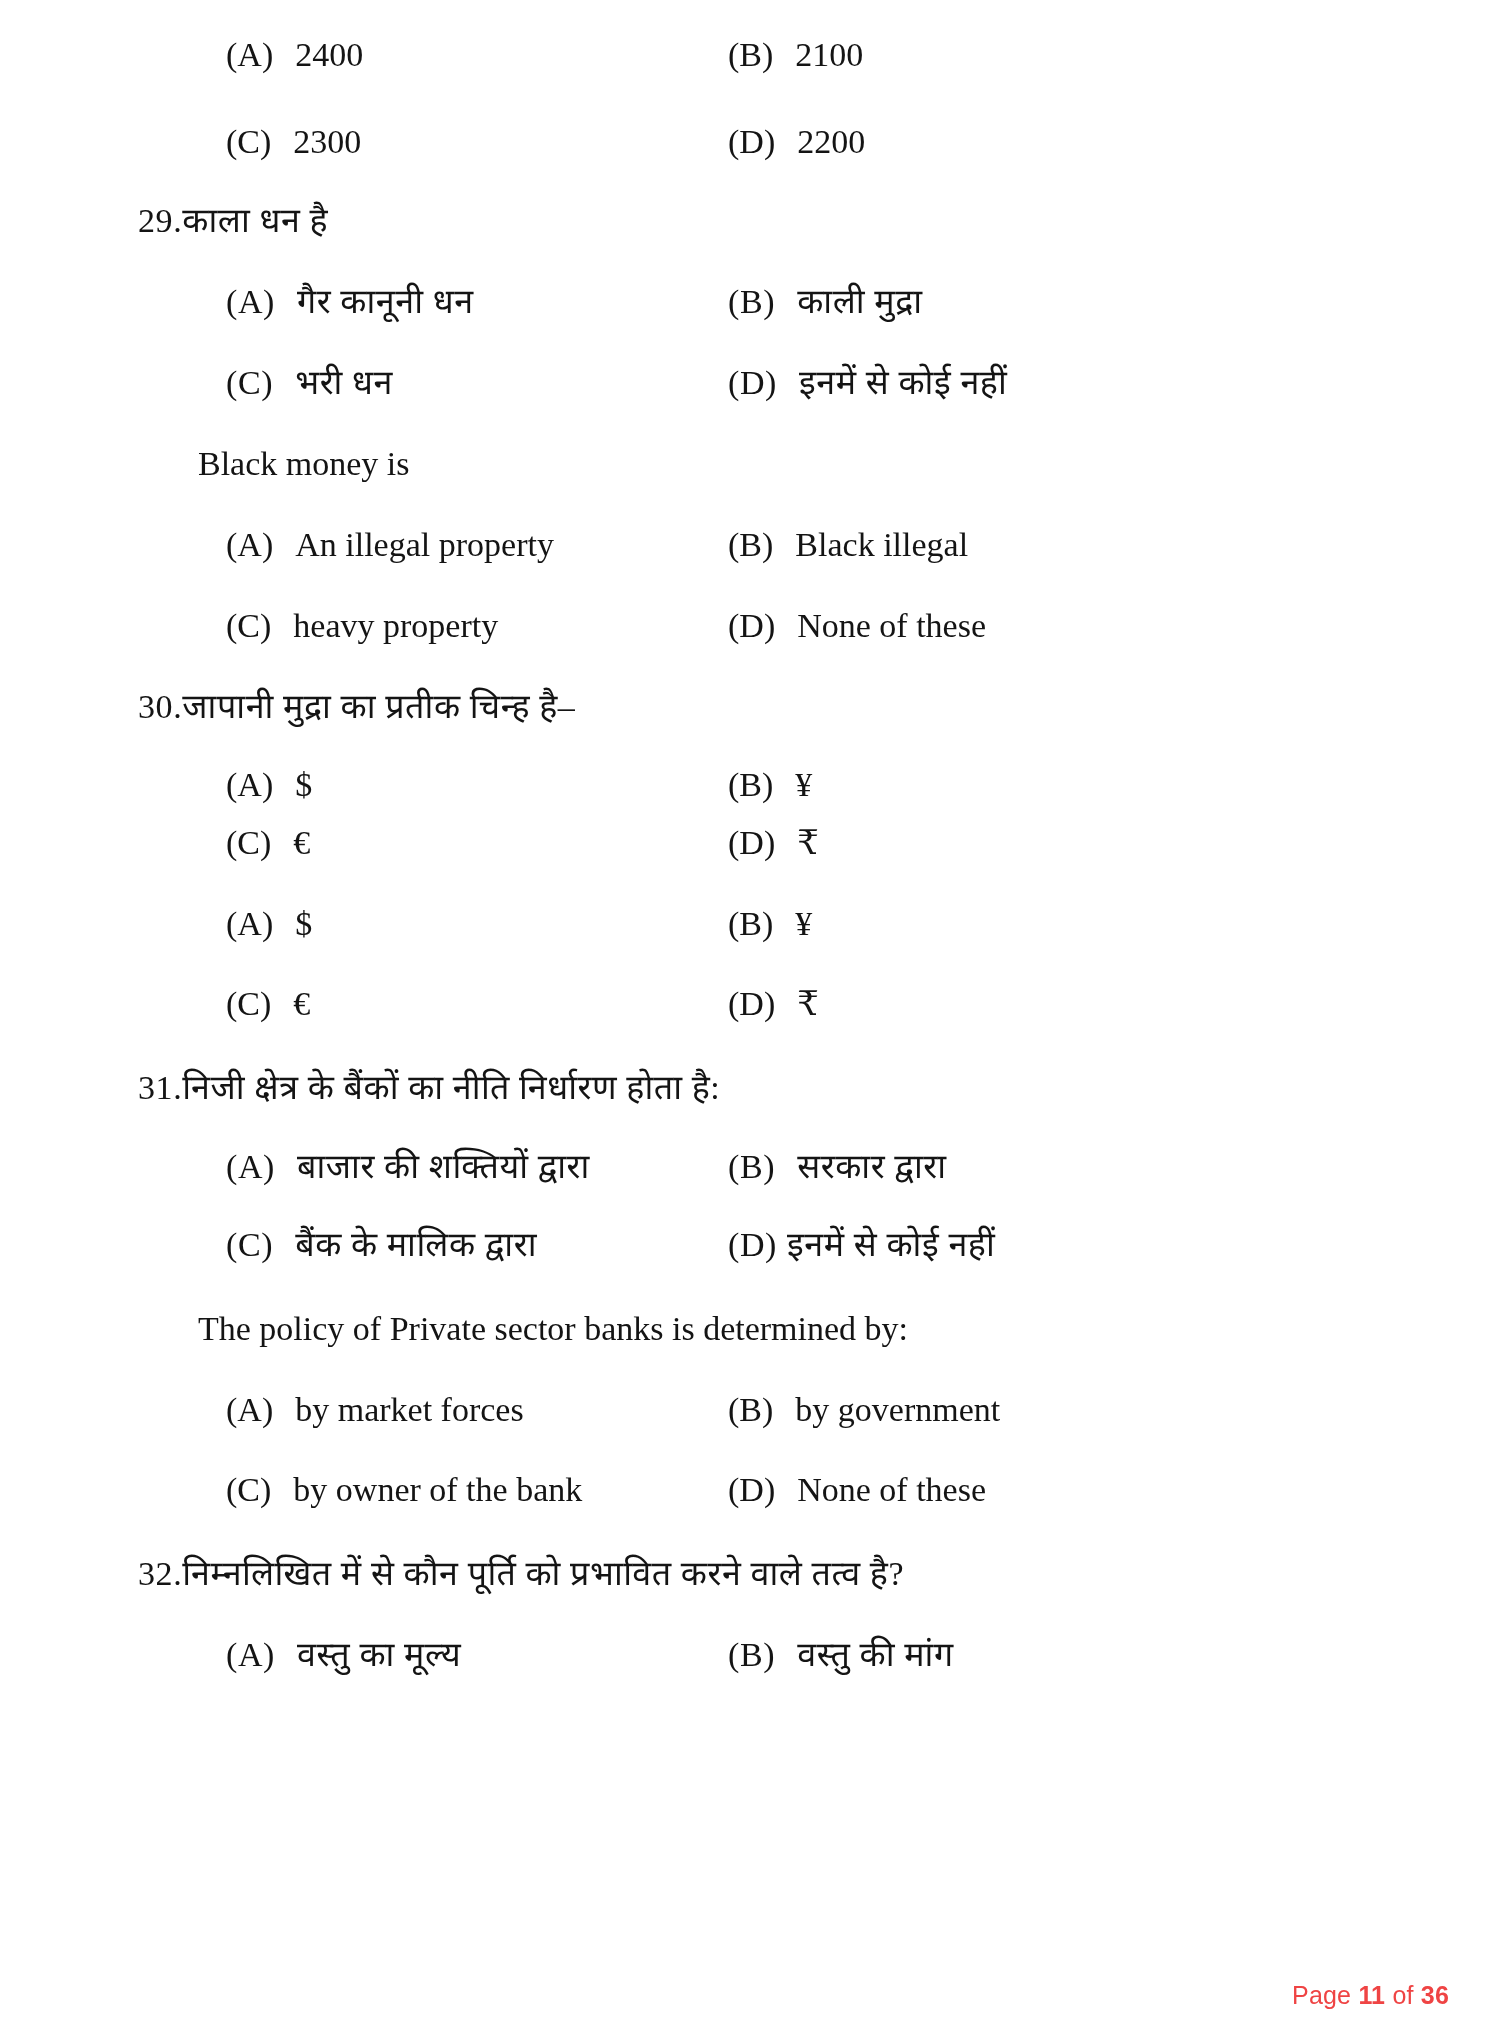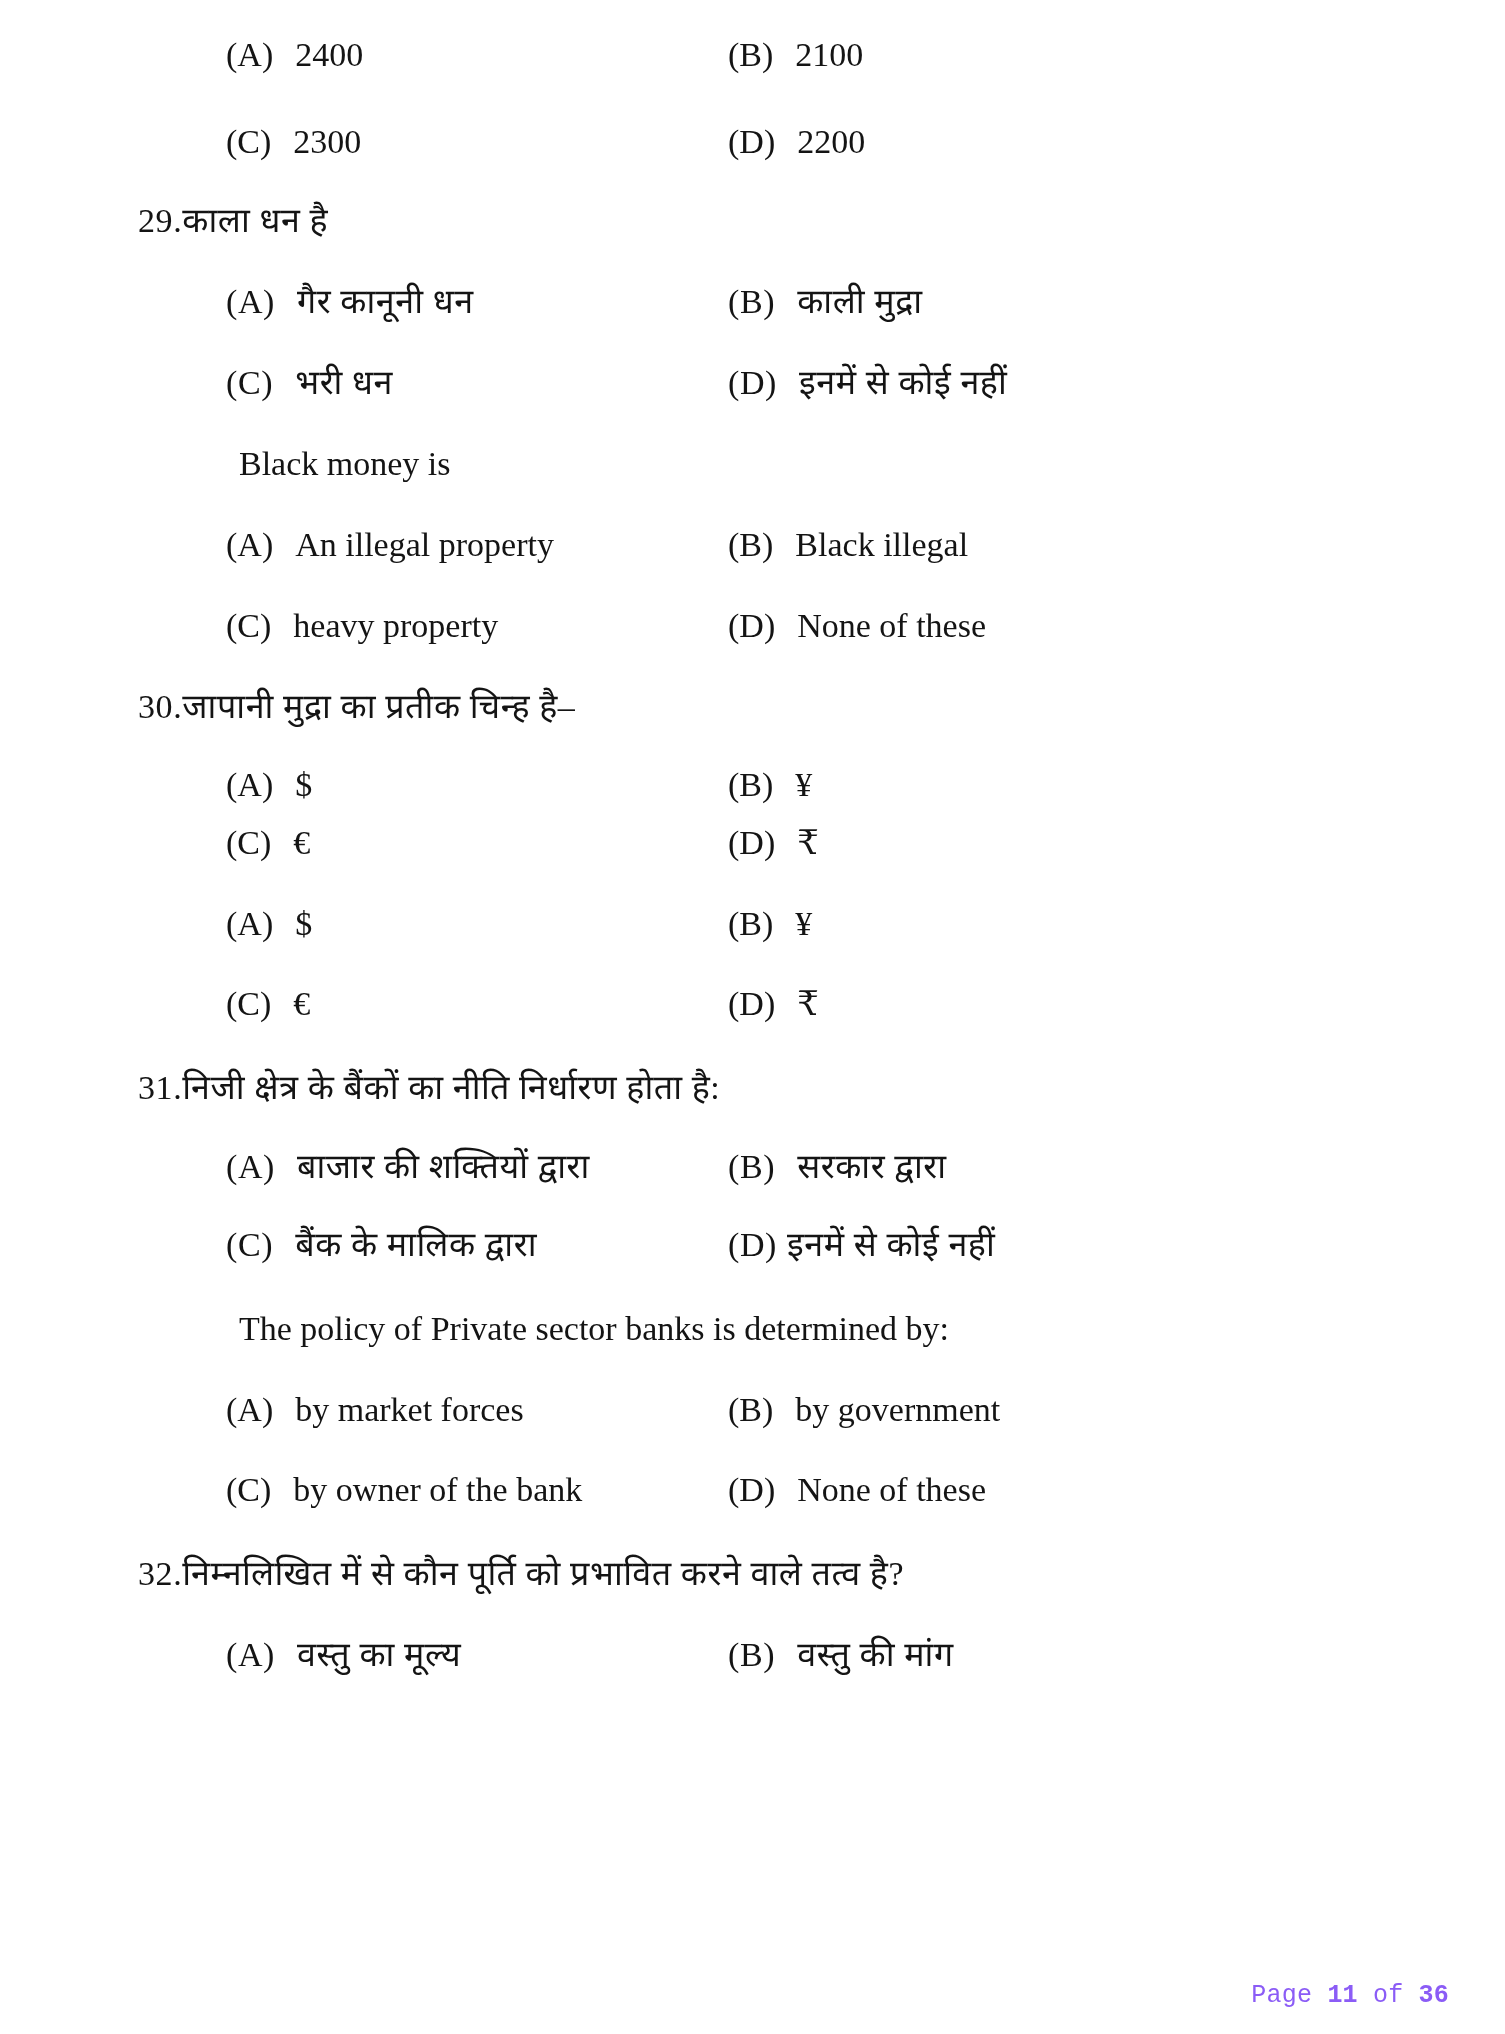--- a/index.html
+++ b/index.html
@@ -45,21 +45,21 @@
     white-space: nowrap;
   }
   .q-text {
     padding-left: 0;
   }
 
   .stem-en {
     font-size: 34px;
     line-height: 1.30;
     margin-top: 30px;
-    margin-left: 61px;
+    margin-left: 20px;
   }
 
   .opt-row {
     display: flex;
     margin-top: 26px;
     margin-left: 48px;
     font-size: 34px;
     line-height: 1.25;
   }
   .opt-row.tight { margin-top: 14px; }
@@ -86,23 +86,23 @@
   .hi {
     font-family: "Liberation Serif", "DejaVu Serif", serif;
   }
   .wide { letter-spacing: .6px; }
 
   
   .footer {
     position: absolute;
     right: 56px;
     bottom: 24px;
-    font-family: Liberation Mono, monospace;
+    font-family: Liberation Sans, sans-serif;
     font-size: 25px;
-    color: #8b5cf6;
+    color: #ef4444;
     letter-spacing: .2px;
   }
   .footer b { font-weight: 700; }
   .footer span.lbl { font-weight: 400; }
 </style>
 </head>
 <body>
 
 <div class="page">
   <div class="content">

